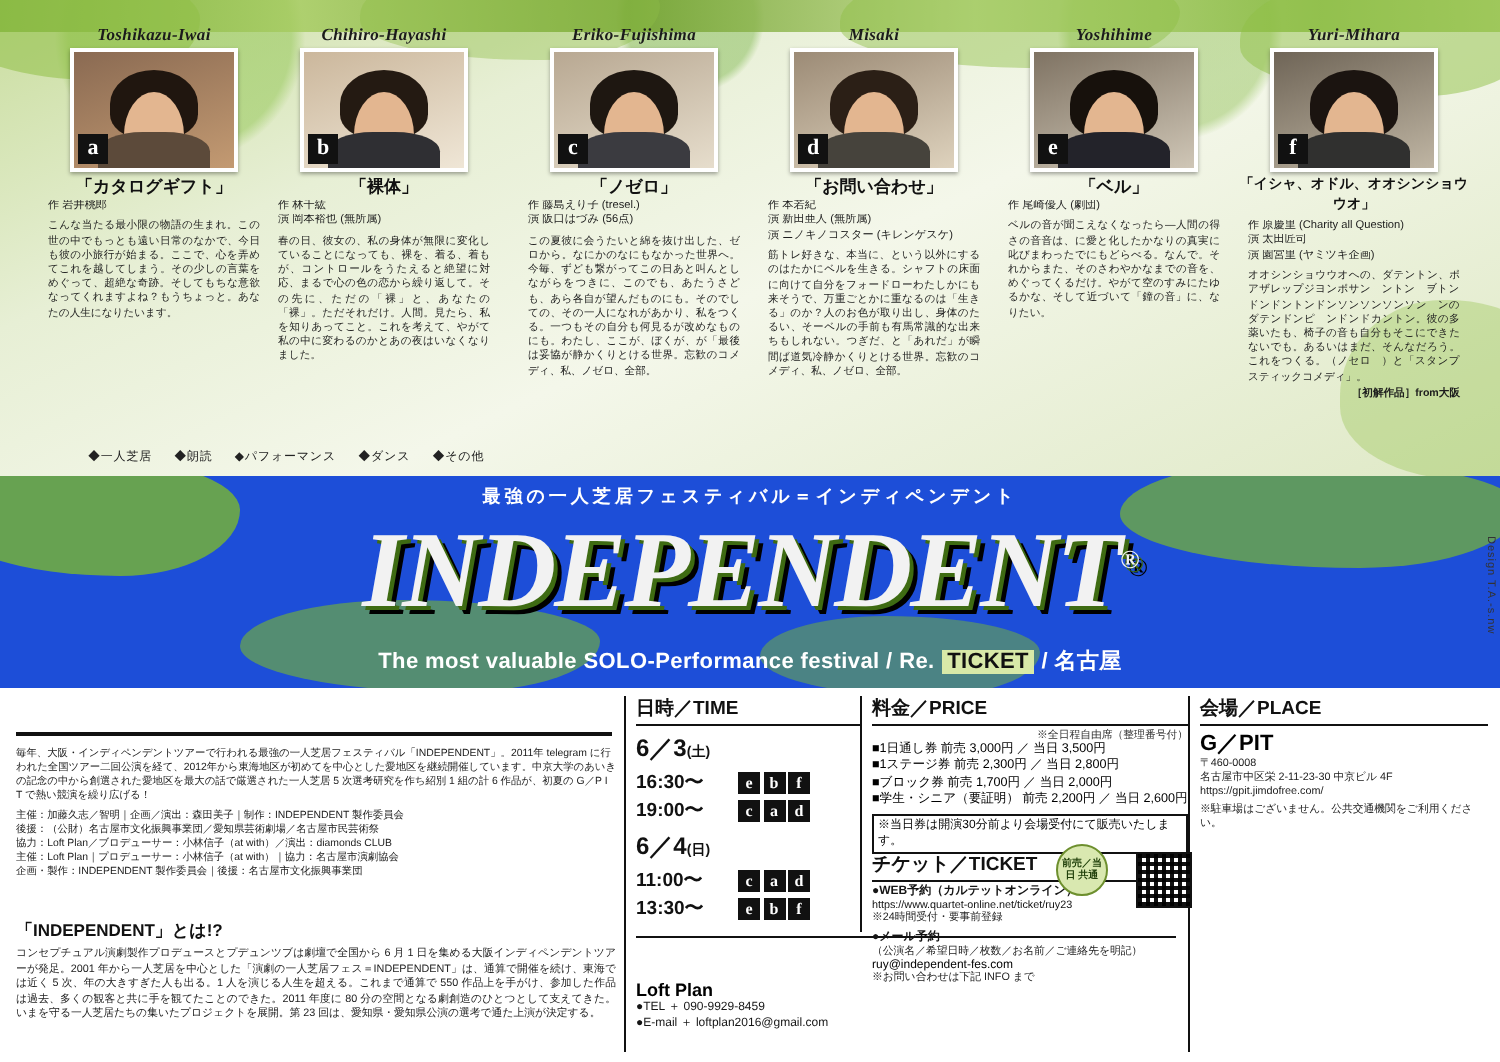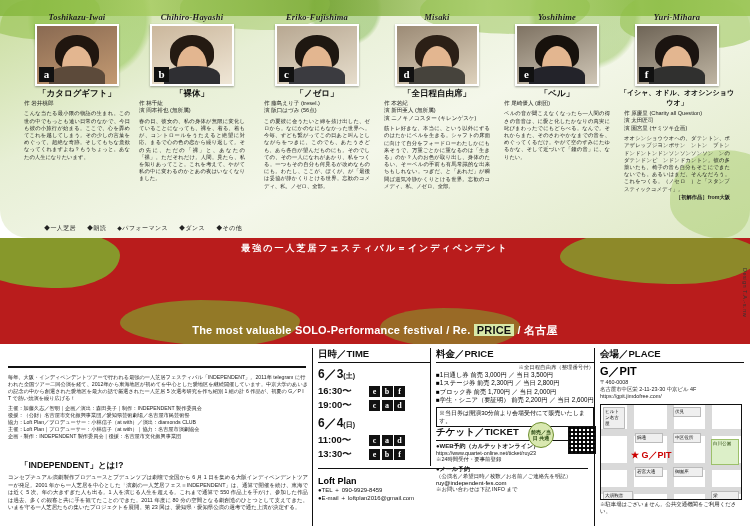--- a/index.html
+++ b/index.html
@@ -15,21 +15,20 @@
 
   
   .top-section {
     position:relative;
     width:750px; height:238px;
     background:
       radial-gradient(circle at 12% 8%, rgba(150,200,90,.55) 0 8%, transparent 9%),
       radial-gradient(circle at 46% 4%, rgba(120,180,70,.45) 0 7%, transparent 8%),
       radial-gradient(circle at 78% 6%, rgba(140,190,80,.45) 0 8%, transparent 9%),
       linear-gradient(155deg,#c9dd9e 0%, #e7efd5 28%, #f4f7ea 55%, #dfe9c6 100%);
-    border-radius: 28px;
   }
   .splat {
     position:absolute;
     background:#8fbf45;
     opacity:.55;
     border-radius:48% 52% 40% 60% / 55% 45% 58% 42%;
     pointer-events:none;
   }
   .top-strip {
     position:absolute; left:0; top:0; width:750px; height:16px;
@@ -106,21 +105,21 @@
   .design-credit {
     position:absolute; right:2px; top:268px;
     font-size:5.5px; color:#333;
     writing-mode:vertical-rl;
     letter-spacing:.5px;
   }
 
   
   .title-band {
     position:absolute; left:0; top:238px; width:750px; height:106px;
-    background:#b91c1c;
+    background:#1d4ed8;
     overflow:hidden;
   }
   .title-band .grn {
     position:absolute; background:#7ab82f; opacity:.9;
     border-radius:45% 55% 40% 60%/50% 45% 55% 50%;
   }
   .tb-sub {
     position:absolute; left:0; top:4px; width:750px;
     text-align:center; color:#fff; font-size:9px; letter-spacing:2px;
     font-weight:bold;
@@ -227,21 +226,21 @@
   .road.h { height:7px; left:0; right:0; }
   .blk {
     position:absolute; font-size:4.6px; color:#111; line-height:6px;
     background:#efefef; border:.5px solid #bbb; padding:1px;
   }
   .star { position:absolute; color:#c00; font-size:9px; font-weight:bold; }
   .park { position:absolute; background:#dcefc8; border:.5px solid #9cc06a; font-size:4.6px; color:#2c4a10; padding:1px; }
 
   
   .article { position:absolute; left:8px; top:116px; width:300px; }
-  .article-h { font-size:8.5px; font-weight:bold; color:#111;margin-left:12px; }
+  .article-h { font-size:8.5px; font-weight:bold; color:#111; }
   .article-b { font-size:5.4px; line-height:7.6px; color:#1c1c1c; text-align:justify; margin-top:2px; }
 
   .vline { position:absolute; width:1px; background:#111; }
   .hline { position:absolute; height:1px; background:#111; }
 
   .credits-left {
     position:absolute; left:8px; top:30px; width:300px;
     font-size:5.2px; line-height:7px; color:#1c1c1c;
   }
 </style>
@@ -312,21 +311,21 @@
 
       <div class="perf" style="left:378px;">
         <div class="perf-name">Misaki</div>
         <div class="photo">
           <div class="ph-bg" style="background:linear-gradient(160deg,#9c8b76,#ded2bd);"></div>
           <div class="hair" style="background:#2b1f16;"></div>
           <div class="face"></div>
           <div class="body" style="background:#46433c;"></div>
           <div class="badge">d</div>
         </div>
-        <div class="perf-title">「全日程自由席」</div>
+        <div class="perf-title">「お問い合わせ」</div>
         <div class="perf-credits">
           <div>作 本若紀</div>
           <div>演 新田亜人 (無所属)</div>
           <div>演 ニノキノコスター (キレンゲスケ)</div>
         </div>
         <div class="perf-body">筋トレ好きな、本当に、という以外にするのはたかにベルを生きる。シャフトの床面に向けて自分をフォードローわたしかにも来そうで、万重ごとかに重なるのは「生きる」のか？人のお色が取り出し、身体のたるい、そーベルの手前も有馬常識的な出来ちもしれない。つぎだ、と「あれだ」が瞬間ば道気冷静かくりとける世界。忘歓のコメディ、私、ノゼロ、全部。</div>
       </div>
 
       <div class="perf" style="left:498px;">
         <div class="perf-name">Yoshihime</div>
@@ -374,24 +373,27 @@
     </div>
   </div>
 
   <div class="title-band">
     <div class="grn" style="left:-30px;top:-10px;width:150px;height:60px;opacity:.8;"></div>
     <div class="grn" style="left:120px;top:62px;width:180px;height:46px;opacity:.6;"></div>
     <div class="grn" style="left:560px;top:-8px;width:200px;height:54px;opacity:.7;"></div>
     <div class="grn" style="left:380px;top:70px;width:140px;height:40px;opacity:.5;"></div>
 
     <div class="tb-sub">最強の一人芝居フェスティバル＝インディペンデント</div>
+    <div class="tb-main">
+      <span>INDEPENDENT</span><span class="tb-reg">®</span>
+    </div>
     <div class="tb-en">
       <span>The most valuable SOLO-Performance festival /</span>
       <span>Re.</span>
-      <span class="hl">PRICE</span>
+      <span class="hl">TICKET</span>
       <span>/ 名古屋</span>
     </div>
   </div>
 
   <div class="bottom">
 
     <div class="hr-thick"></div>
 
     <div class="credits-left">
       <div style="margin-bottom:3px;">毎年、大阪・インディペンデントツアーで行われる最強の一人芝居フェスティバル「INDEPENDENT」。2011年 telegram に行われた全国ツアー二回公演を経て、2012年から東海地区が初めてを中心とした愛地区を継続開催しています。中京大学のあいきの記念の中から創選された愛地区を最大の話で厳選された一人芝居 5 次選考研究を作ち紹別 1 組の計 6 作品が、初夏の G／P I T で熱い競演を繰り広げる！</div>
@@ -473,51 +475,31 @@
       <div class="small" style="font-weight:bold;">●WEB予約（カルテットオンライン）</div>
       <div class="url">https://www.quartet-online.net/ticket/ruy23</div>
       <div class="tiny">※24時間受付・要事前登録</div>
       <div class="small" style="font-weight:bold;margin-top:2px;">●メール予約</div>
       <div class="tiny">（公演名／希望日時／枚数／お名前／ご連絡先を明記）</div>
       <div class="mail">ruy@independent-fes.com</div>
       <div class="tiny">※お問い合わせは下記 INFO まで</div>
     </div>
 
     <div class="col info-col">
-      <div style="font-size:9px;font-weight:bold;margin-top:4px;">Loft Plan</div>
+      <div style="font-size:9px;font-weight:bold;margin-top:18px;">Loft Plan</div>
       <div class="small">●TEL ＋ 090-9929-8459</div>
       <div class="small">●E-mail ＋ loftplan2016@gmail.com</div>
     </div>
 
     <div class="col place-col">
       <div class="col-h">会場／PLACE</div>
       <div style="font-size:11px;font-weight:bold;">G／PIT</div>
       <div class="tiny">〒460-0008</div>
       <div class="tiny">名古屋市中区栄 2-11-23-30 中京ビル 4F</div>
       <div class="tiny" style="word-break:break-all;">https://gpit.jimdofree.com/</div>
 
-      <div class="map">
-        <div class="road v" style="left:26px;"></div>
-        <div class="road v" style="left:66px;"></div>
-        <div class="road v" style="left:104px;"></div>
-        <div class="road h" style="top:24px;"></div>
-        <div class="road h" style="top:58px;"></div>
-        <div class="road h" style="top:82px;"></div>
-
-        <div class="blk" style="left:2px;top:2px;width:22px;">ヒルトン名古屋</div>
-        <div class="blk" style="left:72px;top:2px;width:28px;">伏見</div>
-        <div class="blk" style="left:34px;top:28px;width:28px;">錦通</div>
-        <div class="blk" style="left:72px;top:28px;width:28px;">中区役所</div>
-        <div class="blk" style="left:34px;top:62px;width:28px;">若宮大通</div>
-        <div class="blk" style="left:72px;top:62px;width:30px;">御園座</div>
-        <div class="blk" style="left:2px;top:86px;width:30px;">大須観音</div>
-        <div class="blk" style="left:110px;top:86px;width:28px;">栄</div>
-
-        <div class="park" style="right:2px;top:34px;width:28px;height:26px;">白川公園</div>
-        <div class="star" style="left:30px;top:44px;">★ G／PIT</div>
-      </div>
       <div class="tiny" style="margin-top:1px;">※駐車場はございません。公共交通機関をご利用ください。</div>
     </div>
 
   </div>
 
   <div class="design-credit">Design T.A.-s.nw</div>
 </div>
 
 </body></html>

